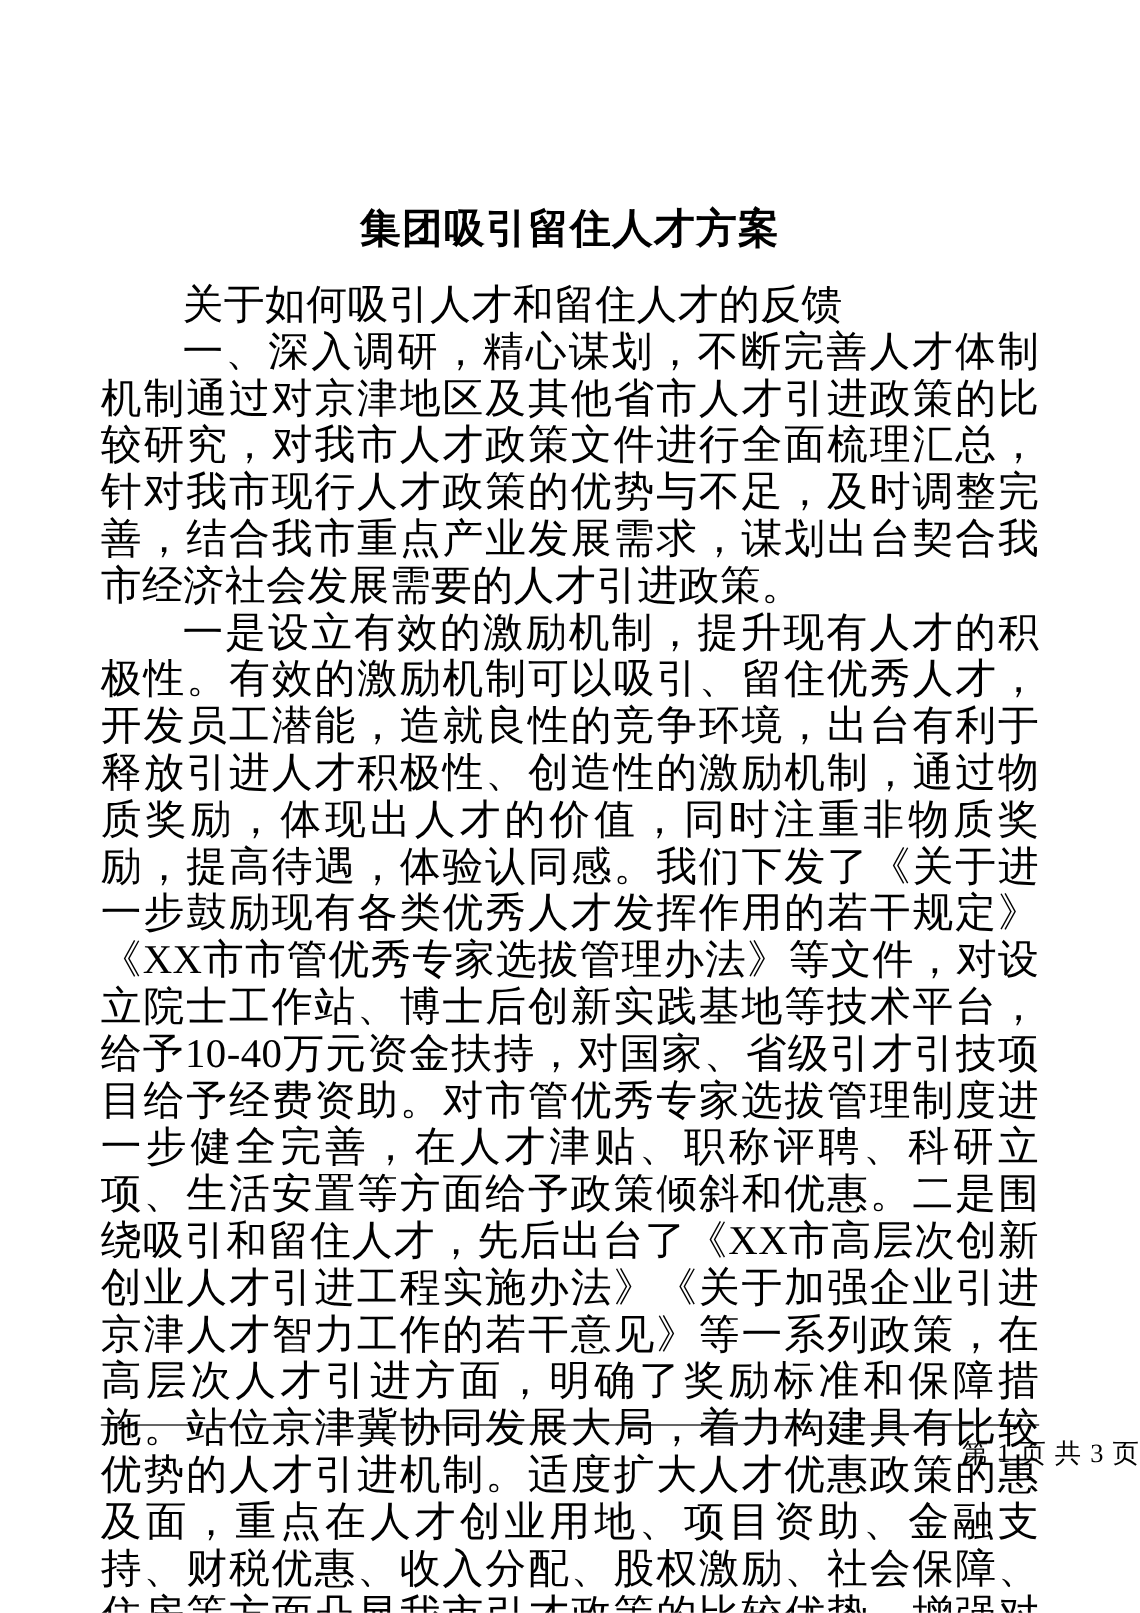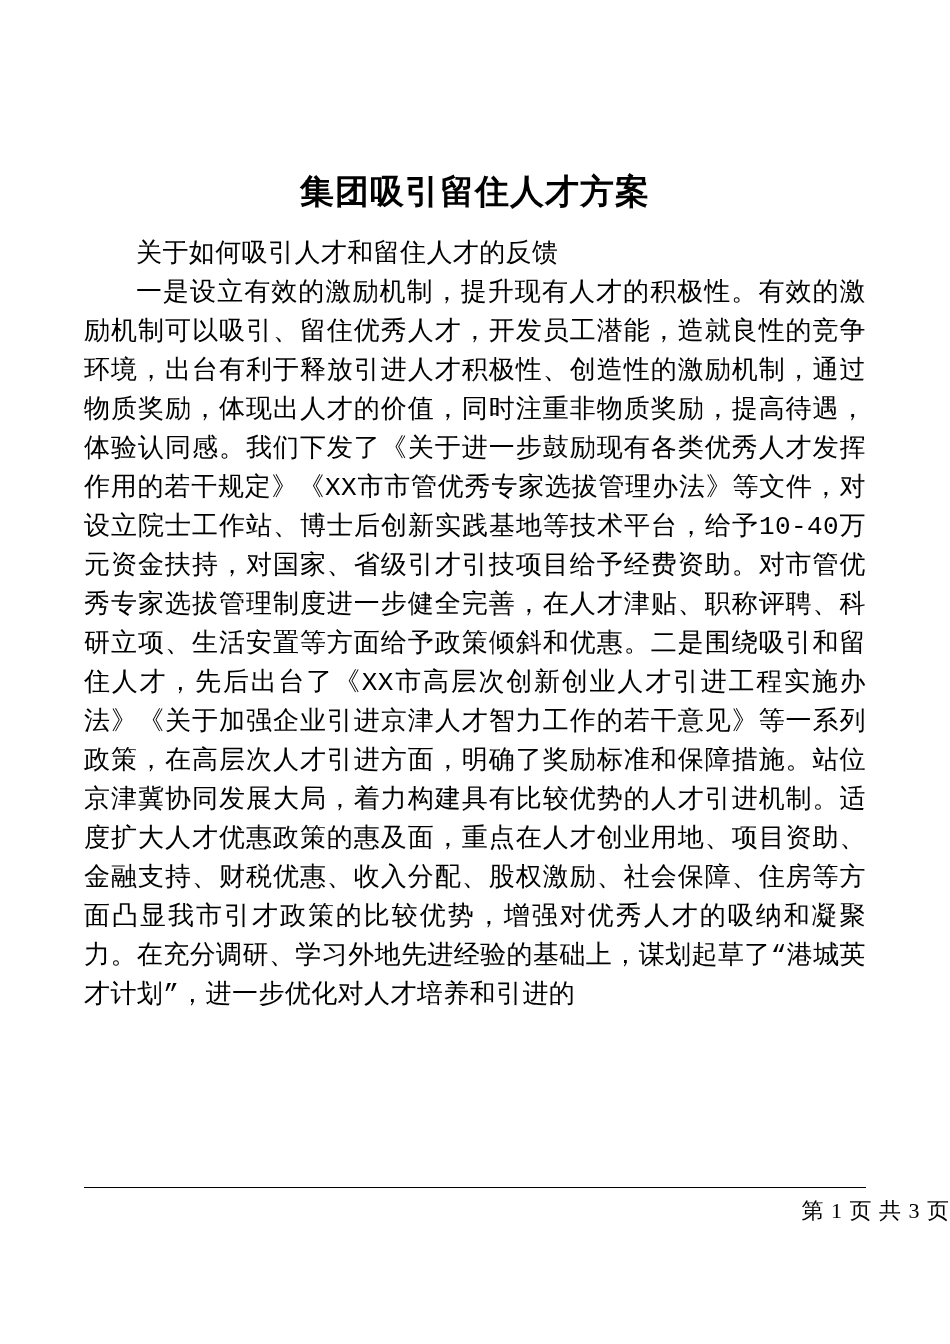--- a/index.html
+++ b/index.html
@@ -31,28 +31,28 @@
     padding-top: 172px;
     line-height: 1.2;
     font-family: "Liberation Serif", "DejaVu Serif", serif;
   }
   .body-block {
     margin: 0 auto;
     width: 782px;
     padding-top: 22px;
   }
   .para {
-    font-size: 26px;
+    font-size: 34px;
     line-height: 39px;
     text-align: justify;
     text-justify: inter-ideograph;
     margin: 0;
     text-indent: 2em;
     letter-spacing: 0.4px;
-    font-family: Liberation Mono, monospace;
+    font-family: Liberation Serif, serif;
   }
   .footer {
     position: absolute;
     left: 0;
     right: 0;
     bottom: 66px;
     text-align: right;
     font-size: 22px;
     letter-spacing: 1px;
     font-family: "Liberation Serif", "DejaVu Serif", serif;
@@ -68,19 +68,20 @@
 </style>
 </head>
 <body>
 
 <div class="page">
 
   <h1 class="doc-title">集团吸引留住人才方案</h1>
 
   <div class="body-block">
     <p class="para">关于如何吸引人才和留住人才的反馈</p>
+    <p class="para">一、深入调研，精心谋划，不断完善人才体制机制通过对京津地区及其他省市人才引进政策的比较研究，对我市人才政策文件进行全面梳理汇总，针对我市现行人才政策的优势与不足，及时调整完善，结合我市重点产业发展需求，谋划出台契合我市经济社会发展需要的人才引进政策。</p>
     <p class="para">一是设立有效的激励机制，提升现有人才的积极性。有效的激励机制可以吸引、留住优秀人才，开发员工潜能，造就良性的竞争环境，出台有利于释放引进人才积极性、创造性的激励机制，通过物质奖励，体现出人才的价值，同时注重非物质奖励，提高待遇，体验认同感。我们下发了《关于进一步鼓励现有各类优秀人才发挥作用的若干规定》《XX市市管优秀专家选拔管理办法》等文件，对设立院士工作站、博士后创新实践基地等技术平台，给予10-40万元资金扶持，对国家、省级引才引技项目给予经费资助。对市管优秀专家选拔管理制度进一步健全完善，在人才津贴、职称评聘、科研立项、生活安置等方面给予政策倾斜和优惠。二是围绕吸引和留住人才，先后出台了《XX市高层次创新创业人才引进工程实施办法》《关于加强企业引进京津人才智力工作的若干意见》等一系列政策，在高层次人才引进方面，明确了奖励标准和保障措施。站位京津冀协同发展大局，着力构建具有比较优势的人才引进机制。适度扩大人才优惠政策的惠及面，重点在人才创业用地、项目资助、金融支持、财税优惠、收入分配、股权激励、社会保障、住房等方面凸显我市引才政策的比较优势，增强对优秀人才的吸纳和凝聚力。在充分调研、学习外地先进经验的基础上，谋划起草了“港城英才计划”，进一步优化对人才培养和引进的</p>
   </div>
 
   <div class="footer-rule"></div>
   <div class="footer">第 1 页  共 3 页</div>
 
 </div>
 
 </body></html>

